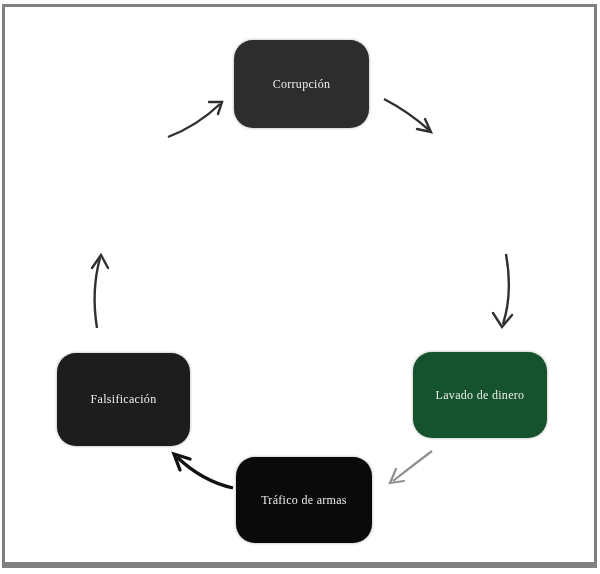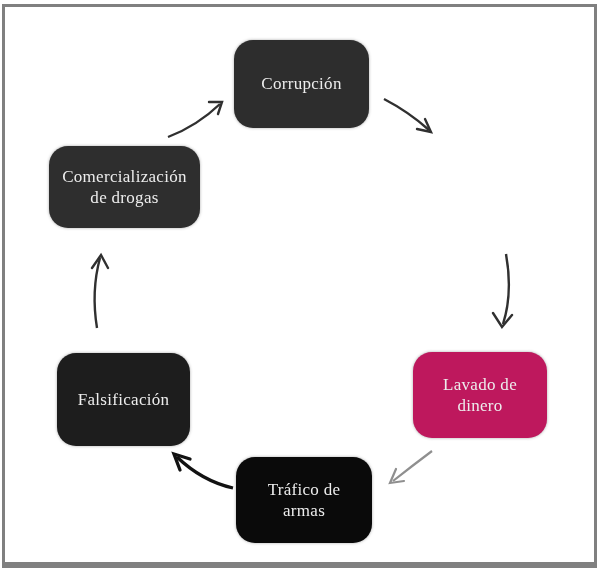--- a/index.html
+++ b/index.html
@@ -28,21 +28,21 @@
     background: #ffffff;
   }
   .node {
     position: absolute;
     display: flex;
     align-items: center;
     justify-content: center;
     text-align: center;
     border-radius: 19px;
     color: #ededed;
-    font-size: 17px;
+    font-size: 12px;
     line-height: 1.25;
     padding: 4px 10px;
     box-sizing: border-box;
     box-shadow: 0 0 3px rgba(60,60,60,0.45);
     letter-spacing: 0.3px;
   }
   
   .node-corrupcion        { left: 234px; top: 40px;  width: 135px; height: 88px; }
   .node-contrabando       { left: 414px; top: 145px; width: 134px; height: 86px; }
   .node-lavado            { left: 413px; top: 352px; width: 134px; height: 86px; }
@@ -98,28 +98,25 @@
       <path class="edge edge-dark" d="M 97 328 Q 91 291 100 258"></path>
       <path class="head edge-dark" d="M 92 268 L 101 255 L 108 268"></path>
     </g>
   </svg>
 
   <div class="node node-corrupcion" style="background-color: rgb(45, 45, 45);">
     <span>Corrupción</span>
   </div>
 
 
-  <div class="node node-lavado" style="background-color: #be185d;">
+  <div class="node node-lavado" style="background-color: #14532d;">
     <span>Lavado de dinero</span>
   </div>
 
   <div class="node node-trafico" style="background-color: rgb(10, 10, 10);">
     <span>Tráfico de armas</span>
   </div>
 
   <div class="node node-falsificacion" style="background-color: rgb(29, 29, 29);">
     <span>Falsificación</span>
   </div>
 
-  <div class="node node-comercializacion" style="background-color: rgb(46, 46, 46);">
-    <span>Comercialización de drogas</span>
-  </div>
 </div>
 
 </body></html>

